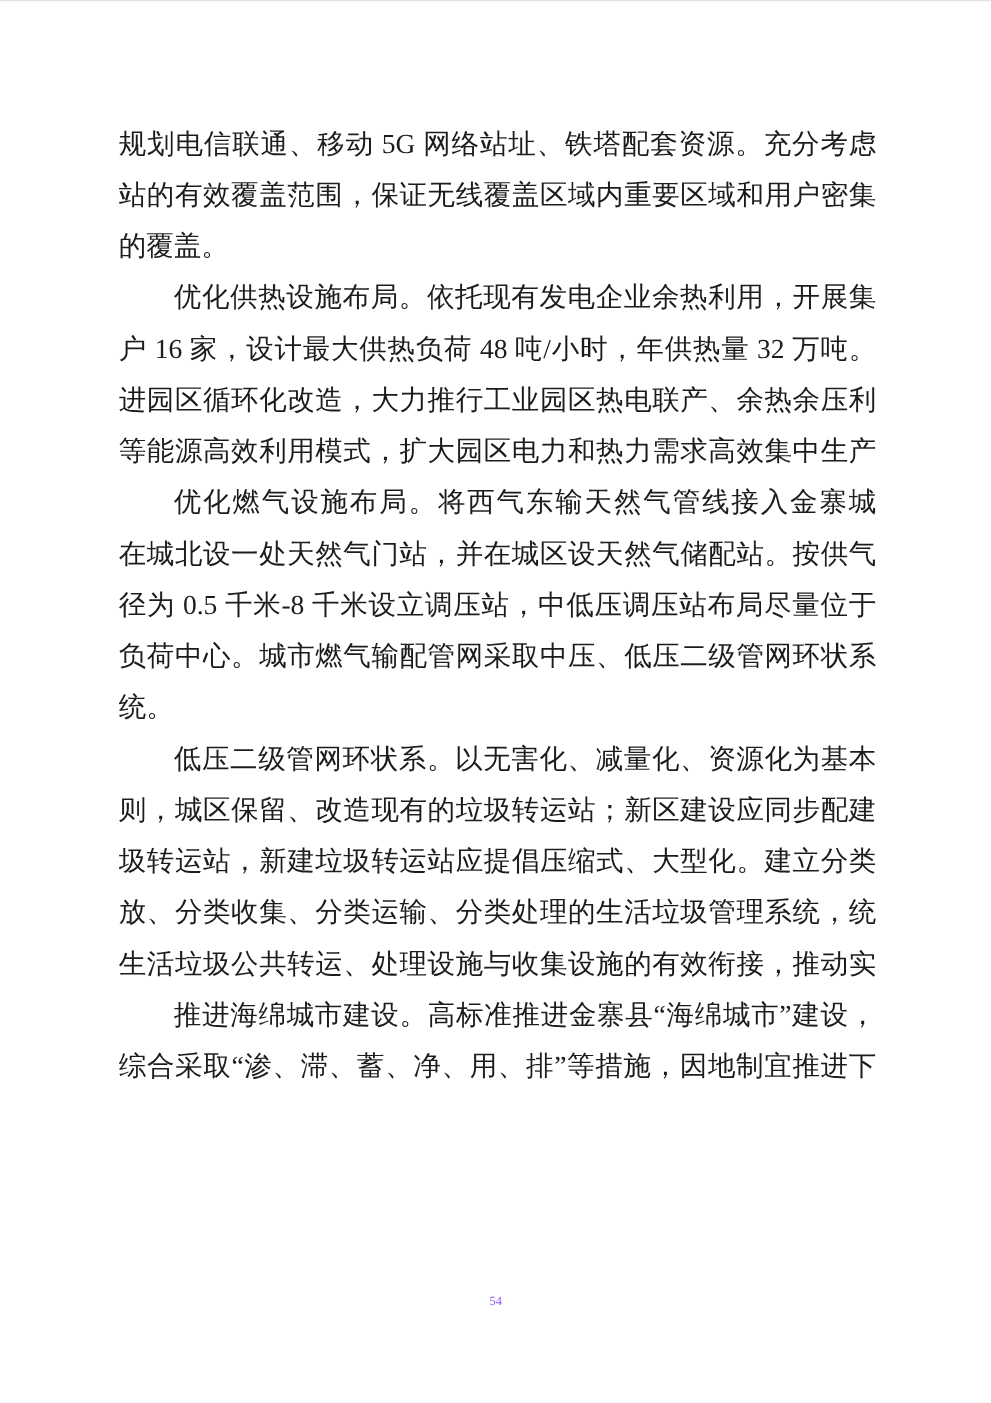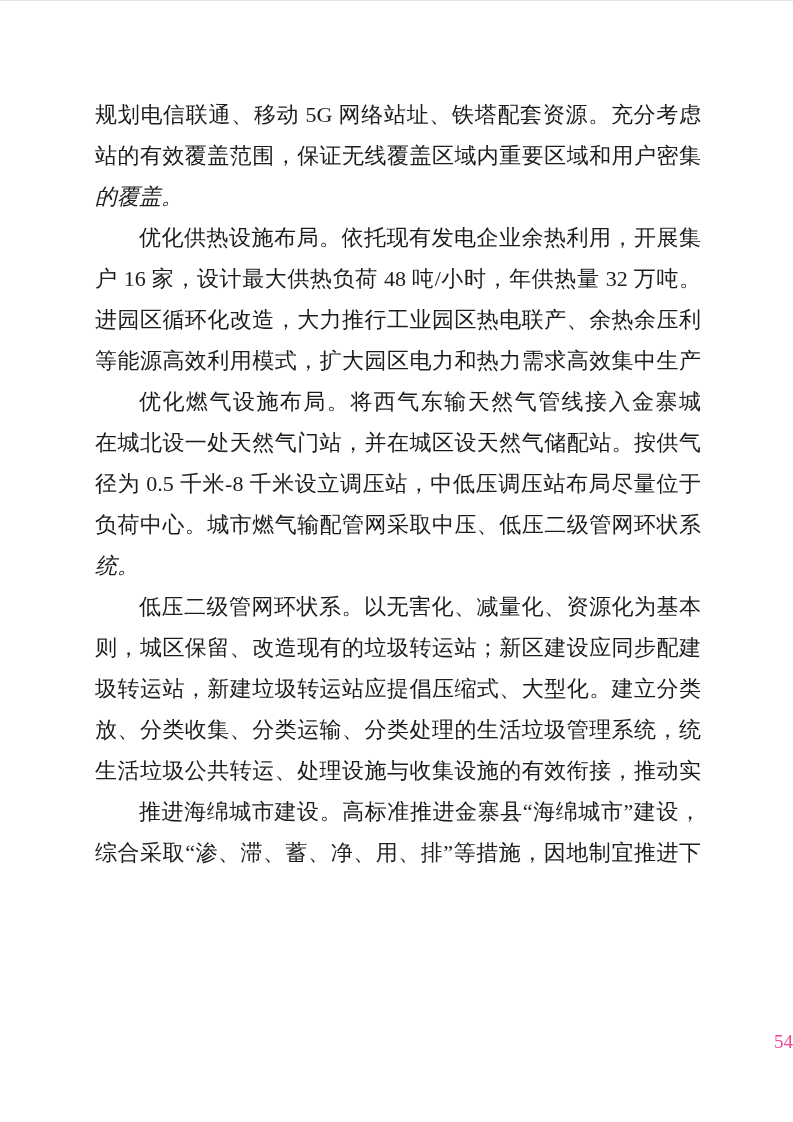--- a/index.html
+++ b/index.html
@@ -36,31 +36,30 @@
     text-align-last: justify;
     text-justify: inter-character;
     overflow: hidden;
   }
   .line.indent {
     text-indent: 44px;
   }
   .line.end {
     text-align: left;
     text-align-last: left;
-    font-style: italic;
   }
   .page-number {
     position: absolute;
     top: 1031px;
     left: 0;
     width: 100%;
-    text-align: right;
-    font-size: 19px;
+    text-align: center;
+    font-size: 10px;
     line-height: 20px;
-    color: #ec4899;
+    color: #8b5cf6;
   }
 </style>
 </head>
 <body>
 
 <div class="page">
   <div class="text-block" id="text-block">
       <div class="paragraph">
         <div class="line">规划电信联通、移动 5G 网络站址、铁塔配套资源。充分考虑基</div>
         <div class="line">站的有效覆盖范围，保证无线覆盖区域内重要区域和用户密集区</div>

